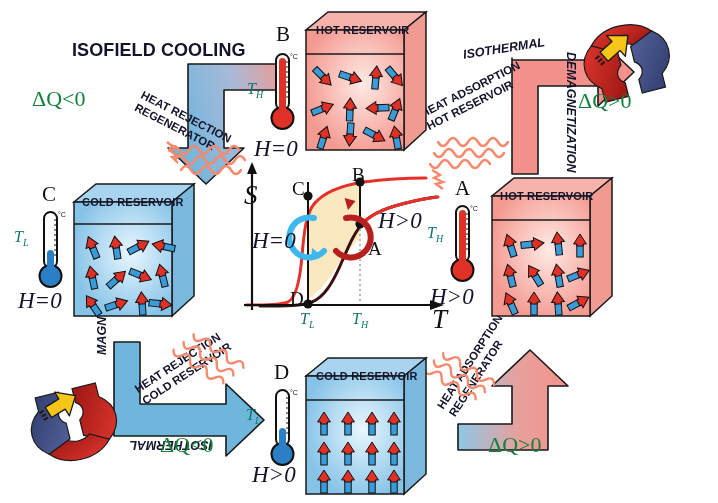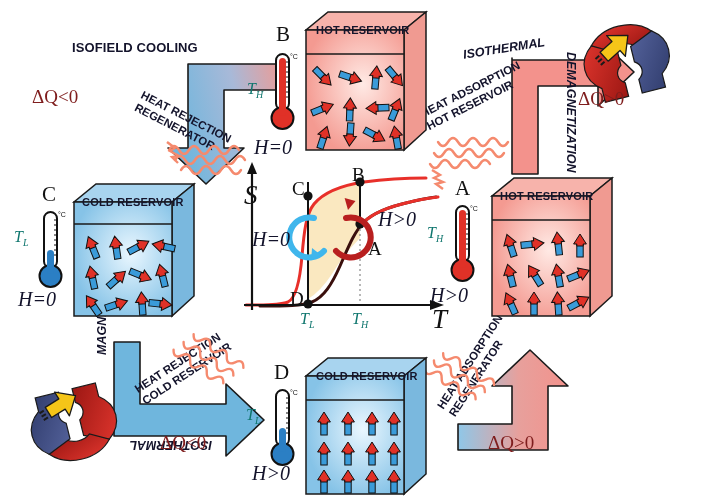--- a/index.html
+++ b/index.html
@@ -2,25 +2,25 @@
 <html><head>
 <meta charset="utf-8">
 <style>
   html,body{margin:0;padding:0;background:#fff;}
   body{width:718px;height:503px;position:relative;overflow:hidden;
        font-family:"Liberation Sans",sans-serif;color:#1a1a2e;}
   .stage{position:absolute;left:0;top:0;width:718px;height:503px;}
   .abs{position:absolute;}
 
   
-  .cap{font-family:"Liberation Sans",sans-serif;font-size:13px;font-weight:600;
+  .cap{font-family:"Liberation Sans",sans-serif;font-size:18px;font-weight:600;
        letter-spacing:.1px;color:#13132b;line-height:1.18;white-space:pre;}
-  .dq{font-family:"Liberation Serif",serif;font-size:19px;color:#7f1d1d;white-space:nowrap;}
+  .dq{font-family:"Liberation Serif",serif;font-size:22px;color:#15803d;white-space:nowrap;}
   .statelab{font-family:"Liberation Serif",serif;font-size:21px;color:#111;}
-  .hfield{font-family:"Liberation Serif",serif;font-style:italic;font-size:20px;color:#13132b;white-space:nowrap;}
+  .hfield{font-family:"Liberation Serif",serif;font-style:italic;font-size:23px;color:#13132b;white-space:nowrap;}
   .tlab{font-family:"Liberation Serif",serif;font-style:italic;font-size:16px;color:#0f766e;}
   .tlab sub{font-size:10px;font-style:italic;}
   .axlab{font-family:"Liberation Serif",serif;font-style:italic;font-size:27px;color:#111;}
   .boxtitle{font-family:"Liberation Sans",sans-serif;font-size:11px;font-weight:700;
             letter-spacing:.2px;color:#15152c;white-space:nowrap;}
   .diag{font-family:"Liberation Sans",sans-serif;font-size:11.5px;font-weight:700;
         color:#13132b;white-space:pre;line-height:1.25;}
   .rot{font-family:"Liberation Sans",sans-serif;font-size:12.5px;font-weight:600;
        color:#13132b;white-space:nowrap;}
   svg{display:block;overflow:visible;}

